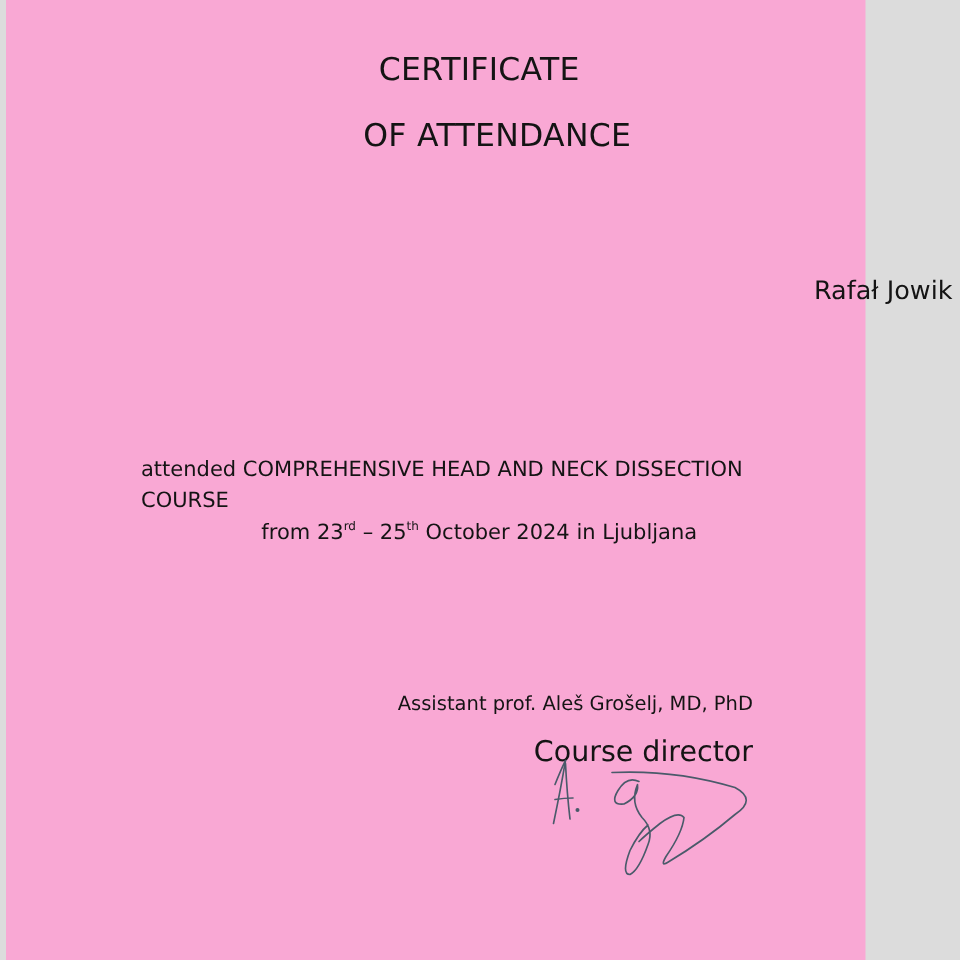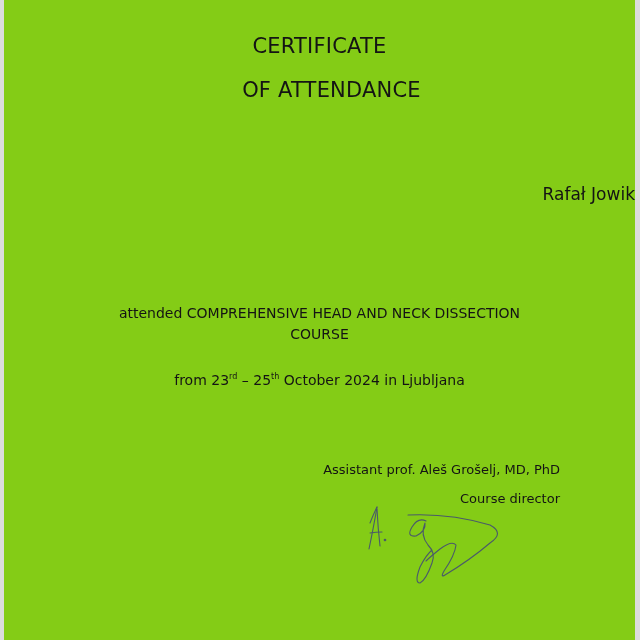--- a/index.html
+++ b/index.html
@@ -13,23 +13,23 @@
     .viewport {
       position: relative;
       width: 640px;
       height: 640px;
       background: #dcdcdc;
     }
     .page {
       position: absolute;
       left: 4px;
       top: 0;
-      width: 631px;
+      width: 573px;
       height: 640px;
-      background: #84cc16;
+      background: #f9a8d4;
       font-family: "DejaVu Sans", "Liberation Sans", sans-serif;
       color: #141414;
     }
     .title {
       position: absolute;
       left: 0;
       width: 631px;
       text-align: center;
       font-size: 21px;
       letter-spacing: 0.2px;
@@ -46,27 +46,27 @@
       width: 631px;
       text-align: right;
       font-size: 17px;
       line-height: 1;
     }
     .attended {
       position: absolute;
       top: 303px;
       left: 90px;
       width: 451px;
-      text-align: center;
+      text-align: left;
       font-size: 14px;
       line-height: 21px;
     }
     .dates {
       position: absolute;
-      top: 373px;
+      top: 348px;
       left: 0;
       width: 631px;
       text-align: center;
       font-size: 14px;
       line-height: 1;
     }
     .dates sup {
       font-size: 8px;
       vertical-align: 6px;
       line-height: 0;
@@ -77,21 +77,21 @@
       right: 75px;
       font-size: 13px;
       line-height: 1;
       text-align: center;
       white-space: nowrap;
     }
     .role {
       position: absolute;
       top: 492px;
       right: 75px;
-      font-size: 13px;
+      font-size: 19px;
       line-height: 1;
       text-align: right;
       white-space: nowrap;
     }
     .signature {
       position: absolute;
       left: 336px;
       top: 505px;
       width: 180px;
       height: 90px;

